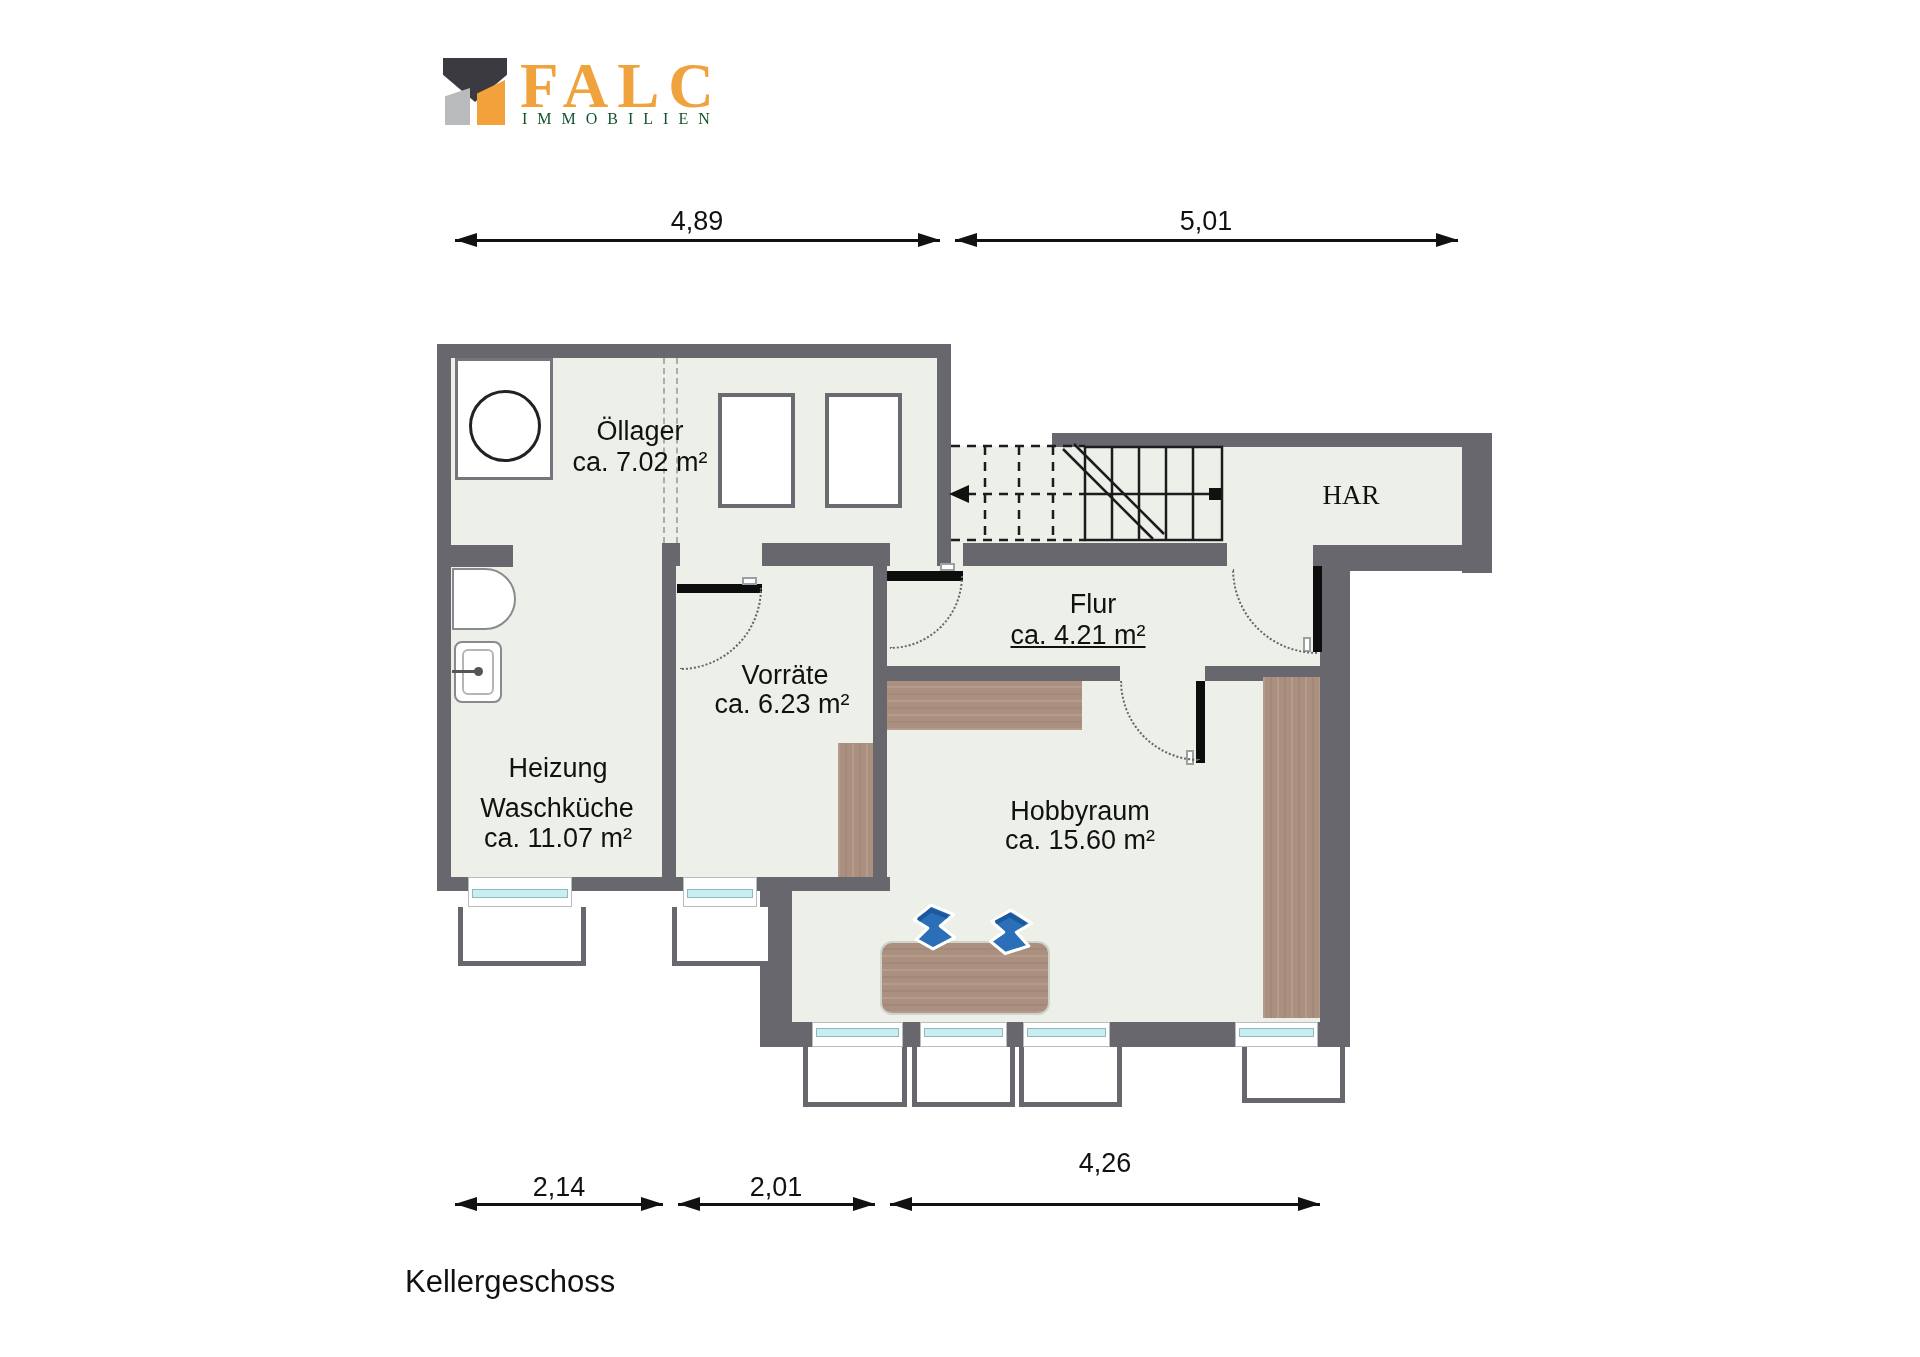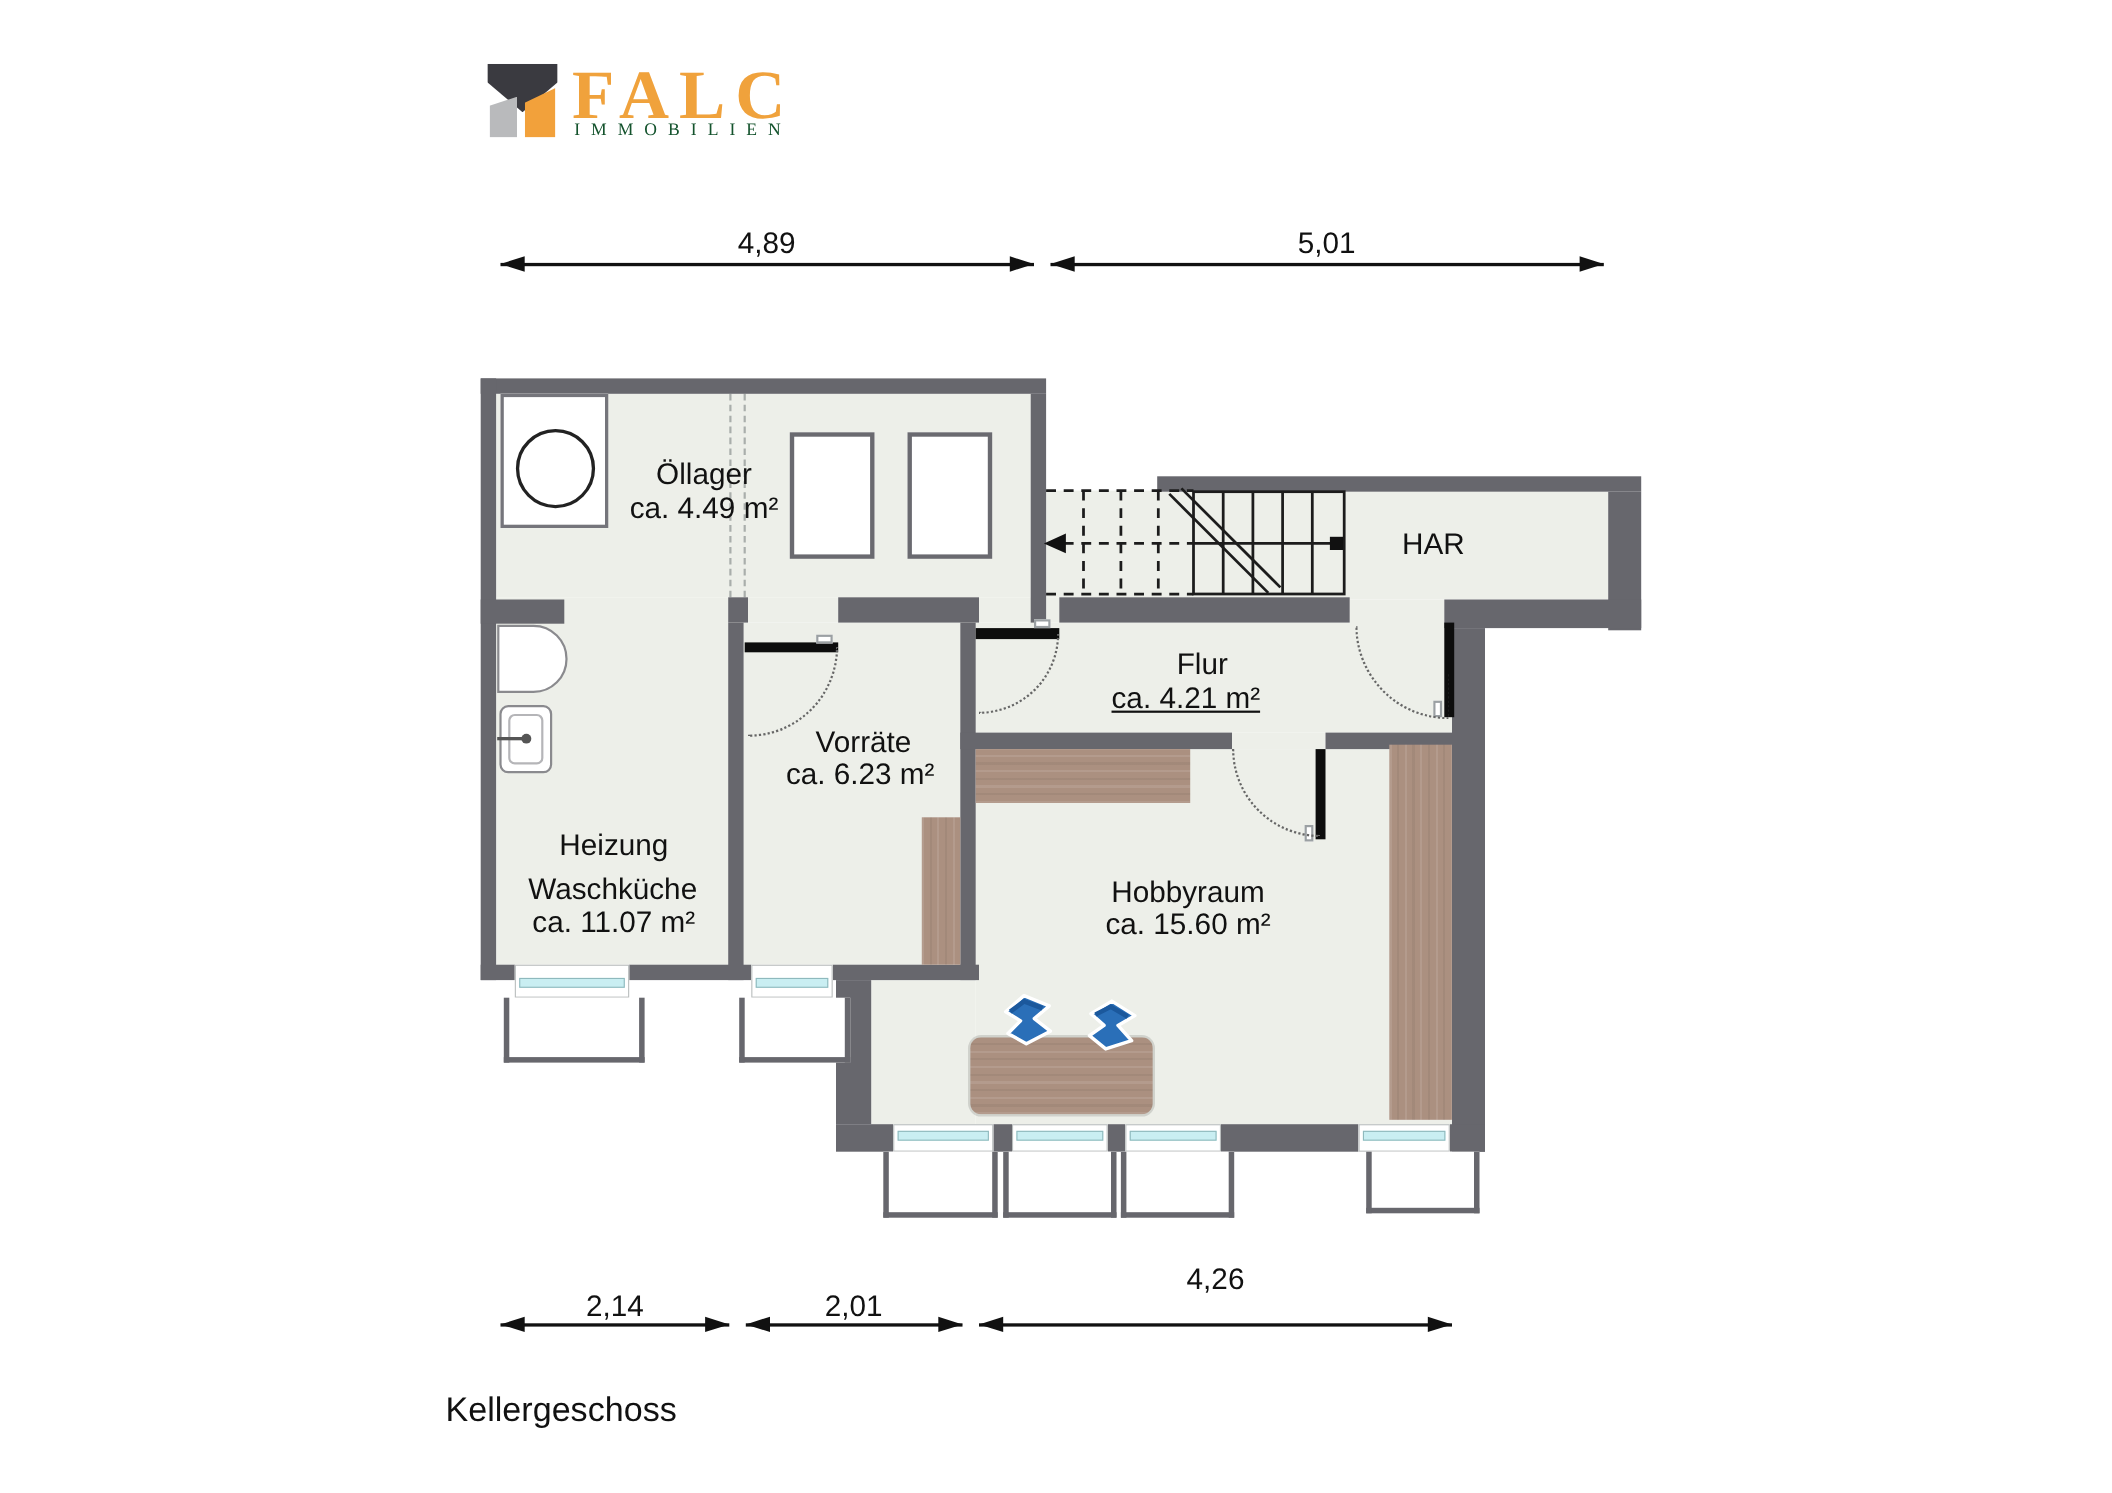--- a/index.html
+++ b/index.html
@@ -186,23 +186,23 @@
   <svg style="position:absolute;left:908px;top:903px;" width="50" height="48" viewBox="0 0 48 46">
     <path d="M6,16 L22,2 L44,11 L31,22 L45,33 L24,44 L8,35 L19,24 Z" fill="#2a6fb8" stroke="#fff" stroke-width="3" stroke-linejoin="round"></path>
     <path d="M10,16 L22,7 L38,13" fill="none" stroke="#1b589c" stroke-width="4"></path>
   </svg>
   <svg style="position:absolute;left:984px;top:908px;transform:rotate(10deg);" width="50" height="48" viewBox="0 0 48 46">
     <path d="M6,16 L22,2 L44,11 L31,22 L45,33 L24,44 L8,35 L19,24 Z" fill="#2a6fb8" stroke="#fff" stroke-width="3" stroke-linejoin="round"></path>
     <path d="M10,16 L22,7 L38,13" fill="none" stroke="#1b589c" stroke-width="4"></path>
   </svg>
 
   <div class="lbl" style="left:640px;top:416px;">Öllager</div>
-  <div class="lbl" style="left:640px;top:447px;">ca. 4.49 m²</div>
-
-  <div class="lbl" style="left:1303px;top:480px;">HAR</div>
+  <div class="lbl" style="left:640px;top:447px;">ca. 7.02 m²</div>
+
+  <div class="lbl" style="left:1351px;top:480px;font-family:Liberation Serif, serif;">HAR</div>
 
   <div class="lbl" style="left:1078px;top:589px;margin-left:15px;">Flur</div>
   <div class="lbl" style="left:1078px;top:620px;text-decoration:underline;">ca. 4.21 m²</div>
 
   <div class="lbl" style="left:785px;top:660px;">Vorräte</div>
   <div class="lbl" style="left:782px;top:689px;">ca. 6.23 m²</div>
 
   <div class="lbl" style="left:558px;top:753px;">Heizung</div>
   <div class="lbl" style="left:557px;top:793px;">Waschküche</div>
   <div class="lbl" style="left:558px;top:823px;">ca. 11.07 m²</div>

